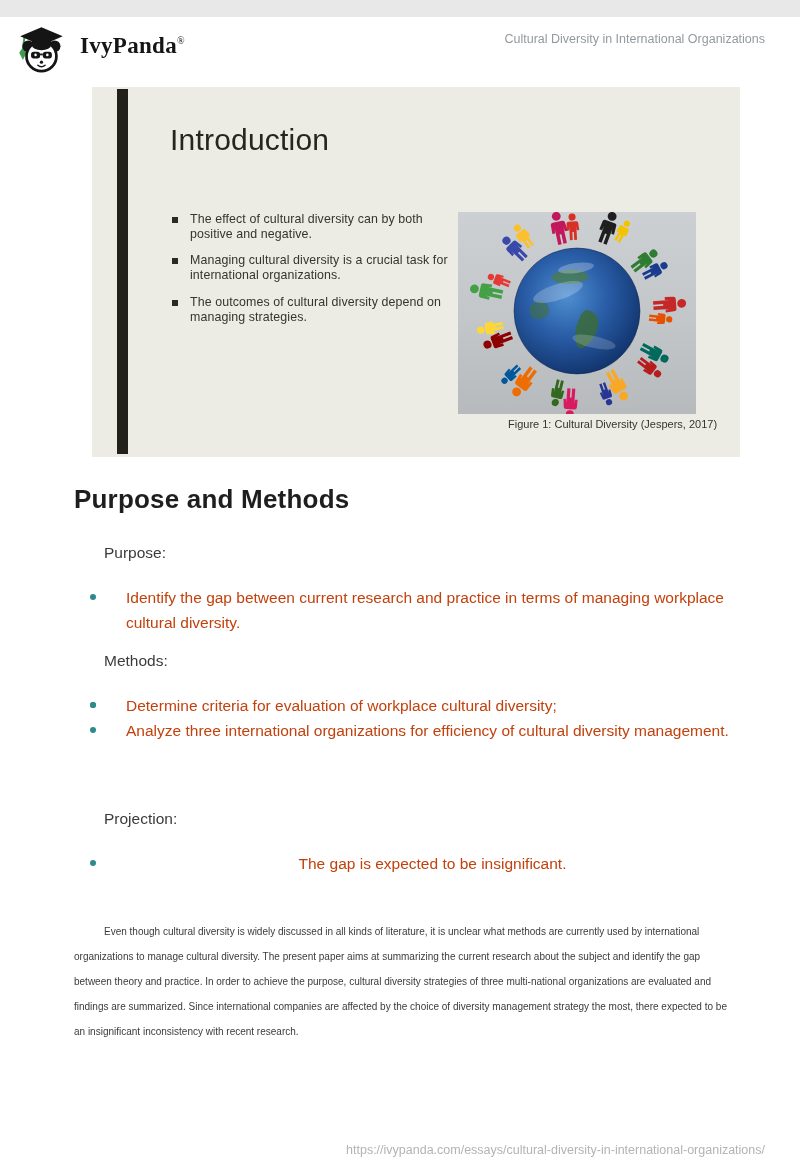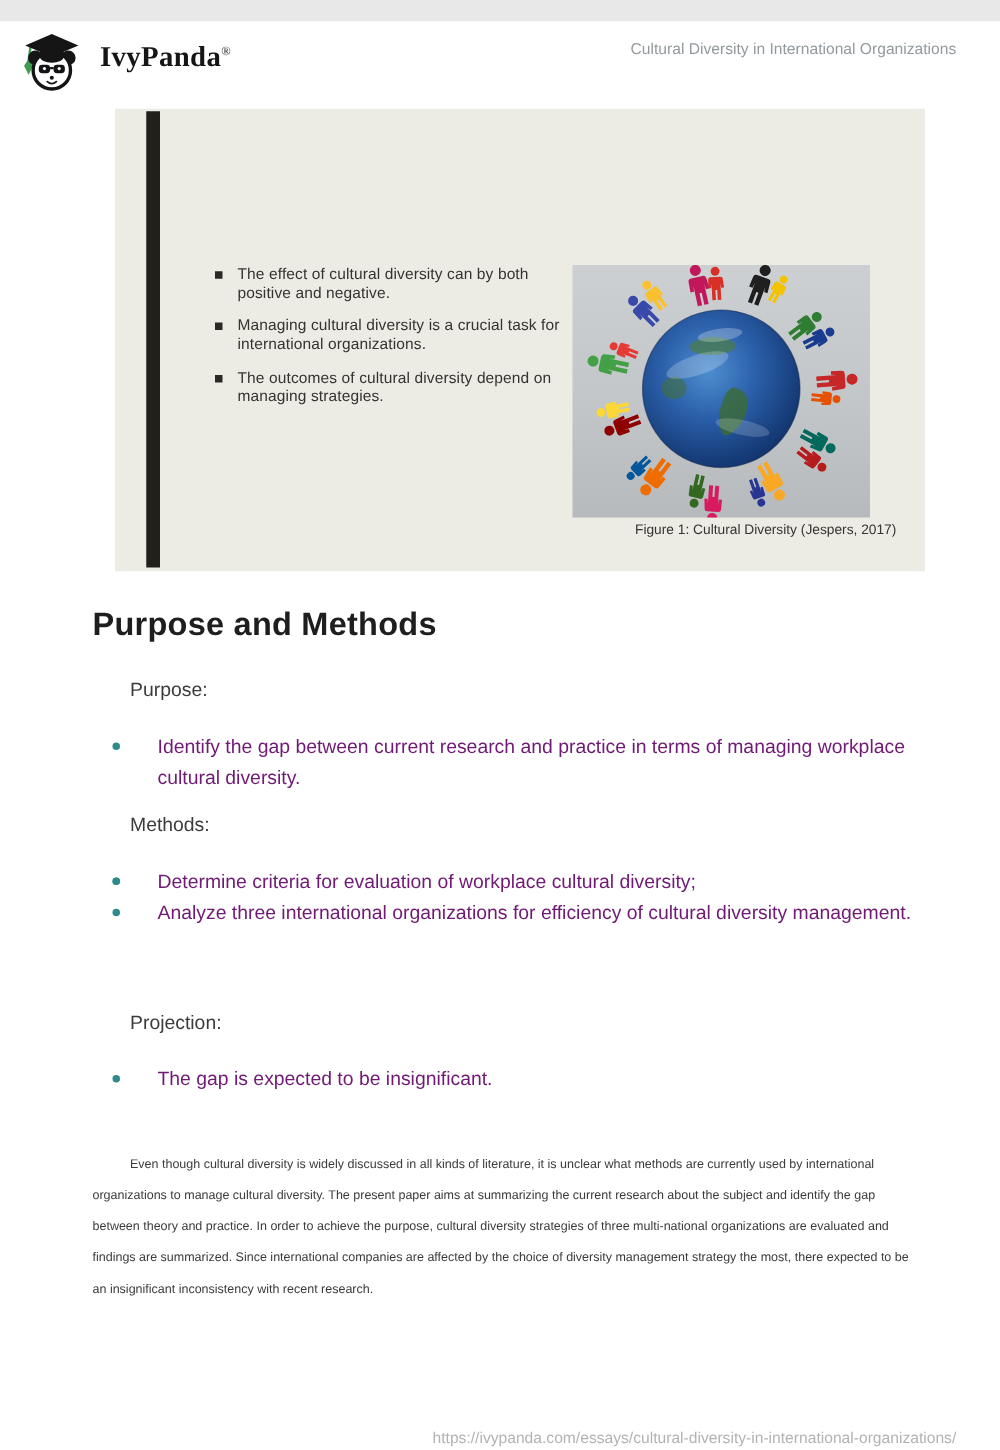--- a/index.html
+++ b/index.html
@@ -63,23 +63,23 @@
     font-size:26px; font-weight:700; color:#1e1e1e; letter-spacing:.2px;
   }
   .label{ position:absolute; left:104px; font-size:15.5px; color:#3b3b3b; }
   .lbl-purpose{ top:527px; }
   .lbl-methods{ top:635px; }
   .lbl-projection{ top:793px; }
 
   .blist{ position:absolute; left:74px; width:665px; list-style:none; }
   .bl-purpose{ top:568px; }
   .bl-methods{ top:676px; }
-  .bl-projection{ top:834px; }
+  .bl-projection{ top:834px;text-align:center; }
   .blist li{ position:relative; padding-left:52px; font-size:15.5px;
-             line-height:25px; color:#701a75; }
+             line-height:25px; color:#c2410c; }
   .blist .dot{
     position:absolute; left:16px; top:9px; width:6px; height:6px;
     border-radius:50%; background:var(--teal,#2e8b8b);
   }
 
   .paragraph{
     position:absolute; left:74px; top:902px; width:658px;
     font-size:10px; line-height:25px; color:#3b3b3b;
     text-indent:30px; text-align:left;
   }
@@ -116,20 +116,21 @@
     <polygon points="9,14 32.5,4 56,14 32.5,24" fill="#151515"></polygon>
     <path d="M22,18 v6 a10,5 0 0 0 21,0 v-6 l-10.5,4.5 z" fill="#151515"></path>
   </svg>
 
   <div class="brand"><span>IvyPanda</span><sup>®</sup></div>
 
   <div class="doc-title">Cultural Diversity in International Organizations</div>
 
   <div class="slide">
     <div class="bar"></div>
+    <div class="slide-title">Introduction</div>
 
     <ul class="slide-bullets">
 
         <li>
           <span class="sq"></span>
           <span class="txt">The effect of cultural diversity can by both positive and negative.</span>
         </li>
 
         <li>
           <span class="sq"></span>

